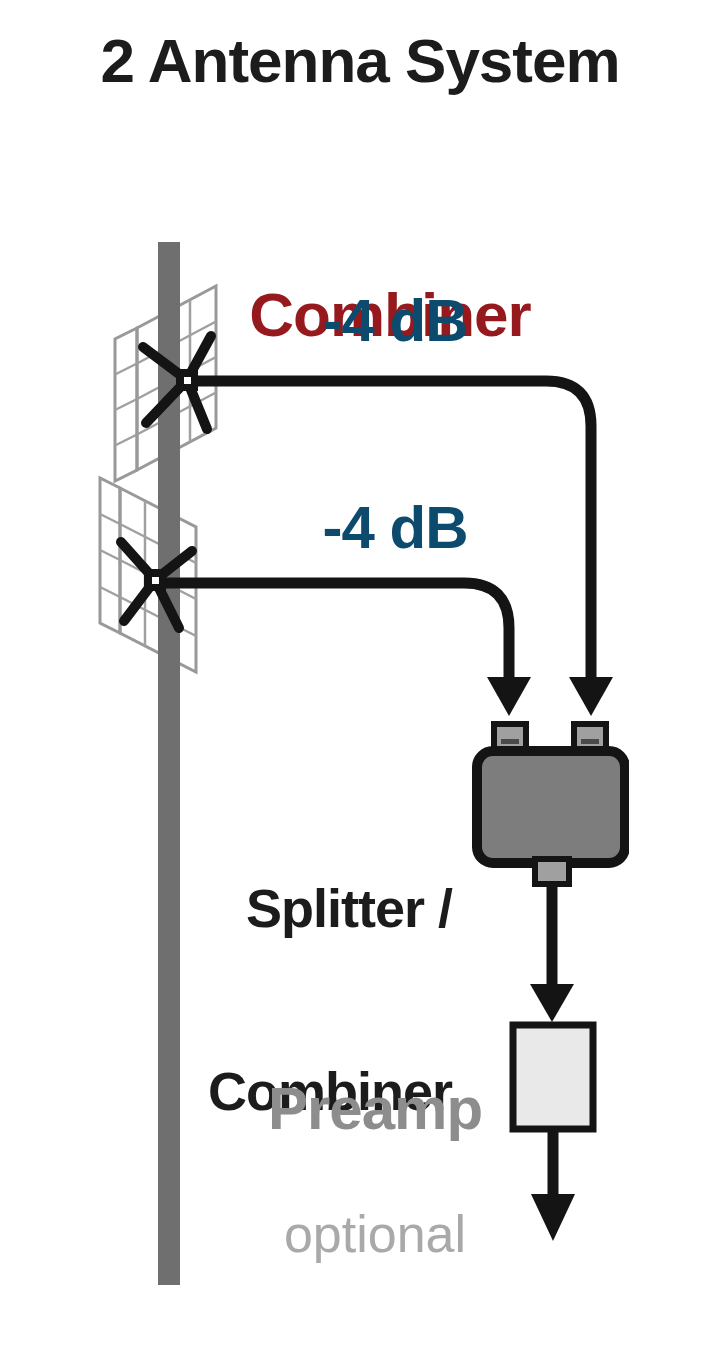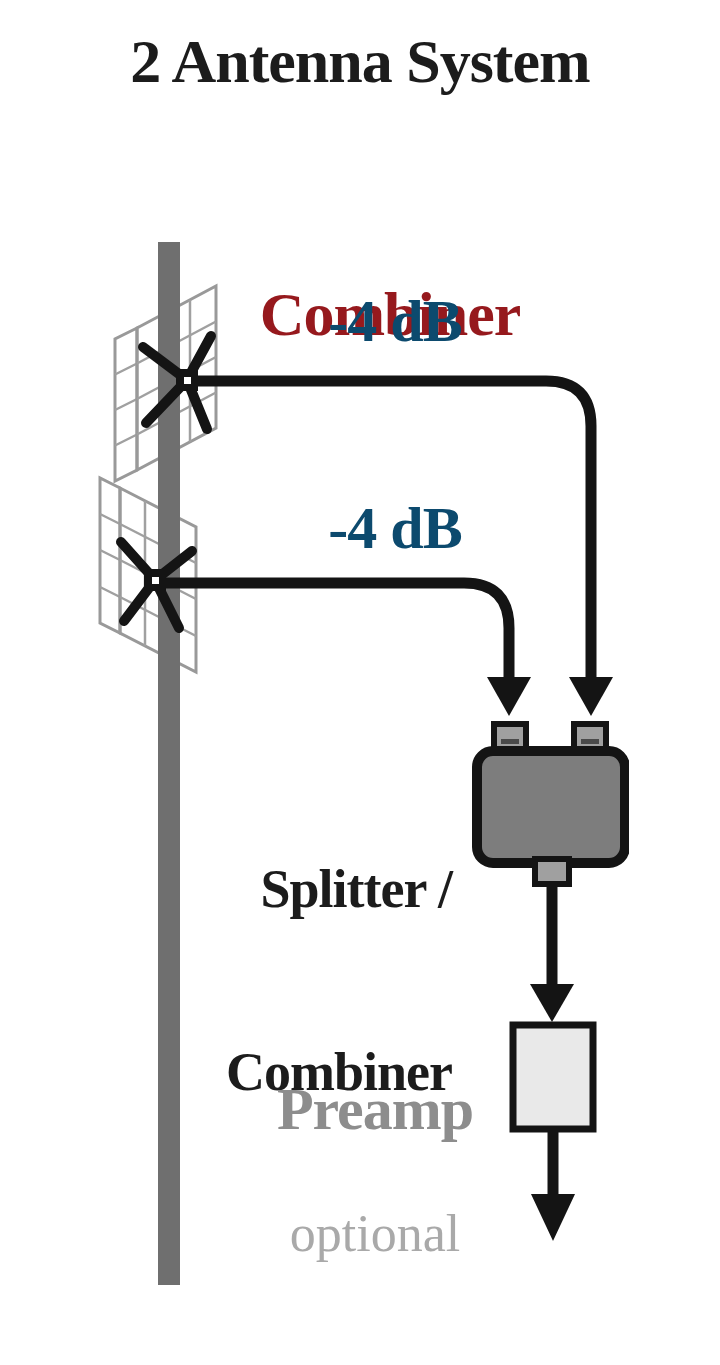--- a/index.html
+++ b/index.html
@@ -1,21 +1,21 @@
 <!DOCTYPE html>
 <html><head>
 <meta charset="utf-8">
 <style>
   html,body{margin:0;padding:0;background:#ffffff;}
   .stage{
     position:relative;
     width:629px;height:1365px;
     background:#ffffff;
     overflow:hidden;
-    font-family:Liberation Serif, serif;
+    font-family:Liberation Sans, sans-serif;
   }
   .stage svg{position:absolute;left:0;top:0;}
   .label{position:absolute;white-space:pre;}
   .title{
     top:28px;left:0;width:720px;
     text-align:center;
     font-size:62px;font-weight:700;letter-spacing:-1px;
     color:#1c1c1c;line-height:66px;
   }
   .subtitle{
@@ -25,21 +25,21 @@
     color:#96191d;line-height:79px;
   }
   .loss{
     width:320px;text-align:center;
     font-size:60px;font-weight:700;letter-spacing:-1px;
     color:#0c4a6e;line-height:64px;
   }
   .loss-1{top:289px;left:235px;}
   .loss-2{top:496px;left:235px;}
   .splitter-label{
-    top:737px;left:110px;width:342px;
+    top:756px;left:110px;width:342px;
     text-align:right;
     font-size:54px;font-weight:700;letter-spacing:-1px;
     color:#1c1c1c;line-height:61px;
   }
   .preamp-label{
     top:1040px;left:225px;width:300px;
     text-align:center;
   }
   .preamp-name{
     font-size:60px;font-weight:700;letter-spacing:-1px;

